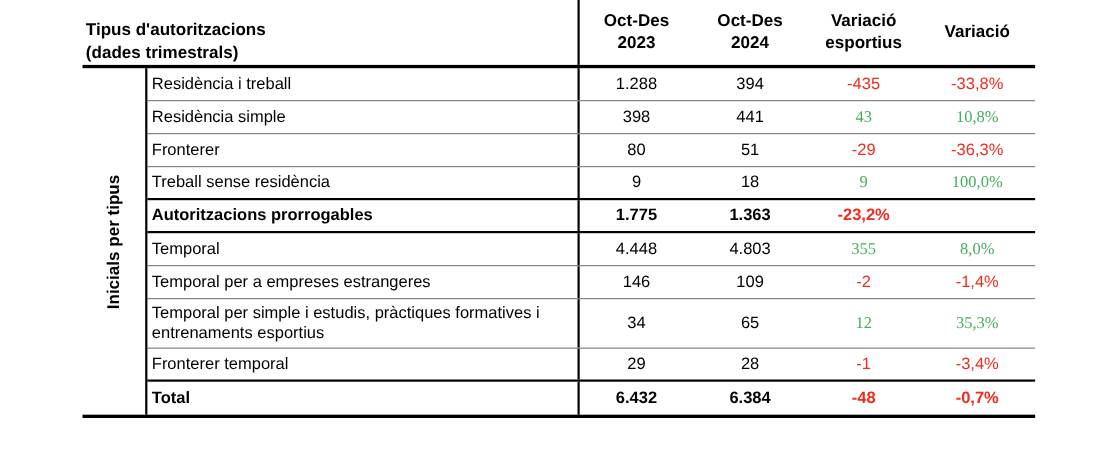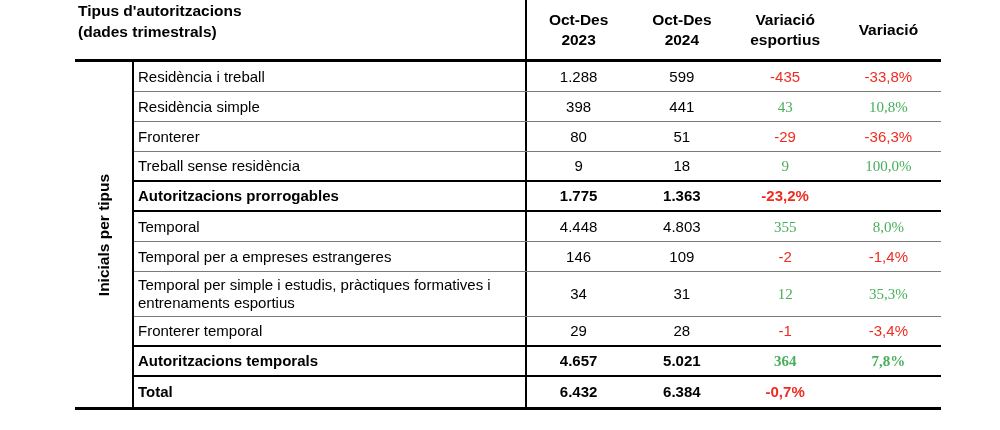--- a/index.html
+++ b/index.html
@@ -7,21 +7,21 @@
     width: 1000px; height: 430px; overflow: hidden;
     font-family: "Liberation Sans", sans-serif; color: #000;
     -webkit-font-smoothing: antialiased;
   }
   .page { width: 866px; margin: 0 0 0 75px; }
 
   
   .thead { display: flex; height: 62px; border-bottom: 3.5px solid #000; box-sizing: border-box; }
   .h-col1 {
     width: 452px; box-sizing: border-box; border-right: 2px solid #000;
-    display: flex; flex-direction: column; justify-content: flex-start;
+    display: flex; flex-direction: column; justify-content: flex-end;
     font-weight: bold; font-size: 15.5px; line-height: 21px; padding-left: 3px;
   }
   .h-col {
     width: 103.25px; display: flex; flex-direction: column; justify-content: center;
     align-items: center; text-align: center;
     font-weight: bold; font-size: 15.5px; line-height: 20px;
   }
 
   
   .tbody { display: flex; border-bottom: 3.5px solid #000; box-sizing: border-box; }
@@ -71,21 +71,21 @@
   </div>
 
   <div class="tbody">
     <div class="side-cell">
       <span class="side-label">Inicials per tipus</span>
     </div>
     <div class="rows">
   <div class="row sep-thin">
     <div class="cell label">Residència i treball</div>
     <div class="cell num">1.288</div>
-    <div class="cell num">599</div>
+    <div class="cell num">394</div>
     <div class="cell num neg">-435</div>
     <div class="cell num neg">-33,8%</div>
   </div>
 
   <div class="row sep-thin">
     <div class="cell label">Residència simple</div>
     <div class="cell num">398</div>
     <div class="cell num">441</div>
     <div class="cell num pos">43</div>
     <div class="cell num pos">10,8%</div>
@@ -126,43 +126,37 @@
     <div class="cell label">Temporal per a empreses estrangeres</div>
     <div class="cell num">146</div>
     <div class="cell num">109</div>
     <div class="cell num neg">-2</div>
     <div class="cell num neg">-1,4%</div>
   </div>
 
   <div class="row sep-thin">
     <div class="cell label">Temporal per simple i estudis, pràctiques formatives i entrenaments esportius</div>
     <div class="cell num">34</div>
-    <div class="cell num">31</div>
+    <div class="cell num">65</div>
     <div class="cell num pos">12</div>
     <div class="cell num pos">35,3%</div>
   </div>
 
   <div class="row sep-thick">
     <div class="cell label">Fronterer temporal</div>
     <div class="cell num">29</div>
     <div class="cell num">28</div>
     <div class="cell num neg">-1</div>
     <div class="cell num neg">-3,4%</div>
   </div>
 
-  <div class="row bold sep-thick">
-    <div class="cell label">Autoritzacions temporals</div>
-    <div class="cell num">4.657</div>
-    <div class="cell num">5.021</div>
-    <div class="cell num pos">364</div>
-    <div class="cell num pos">7,8%</div>
-  </div>
 
   <div class="row bold">
     <div class="cell label">Total</div>
     <div class="cell num">6.432</div>
     <div class="cell num">6.384</div>
+    <div class="cell num neg">-48</div>
     <div class="cell num neg">-0,7%</div>
   </div>
 </div>
   </div>
 
 </div>
 
 </body></html>

